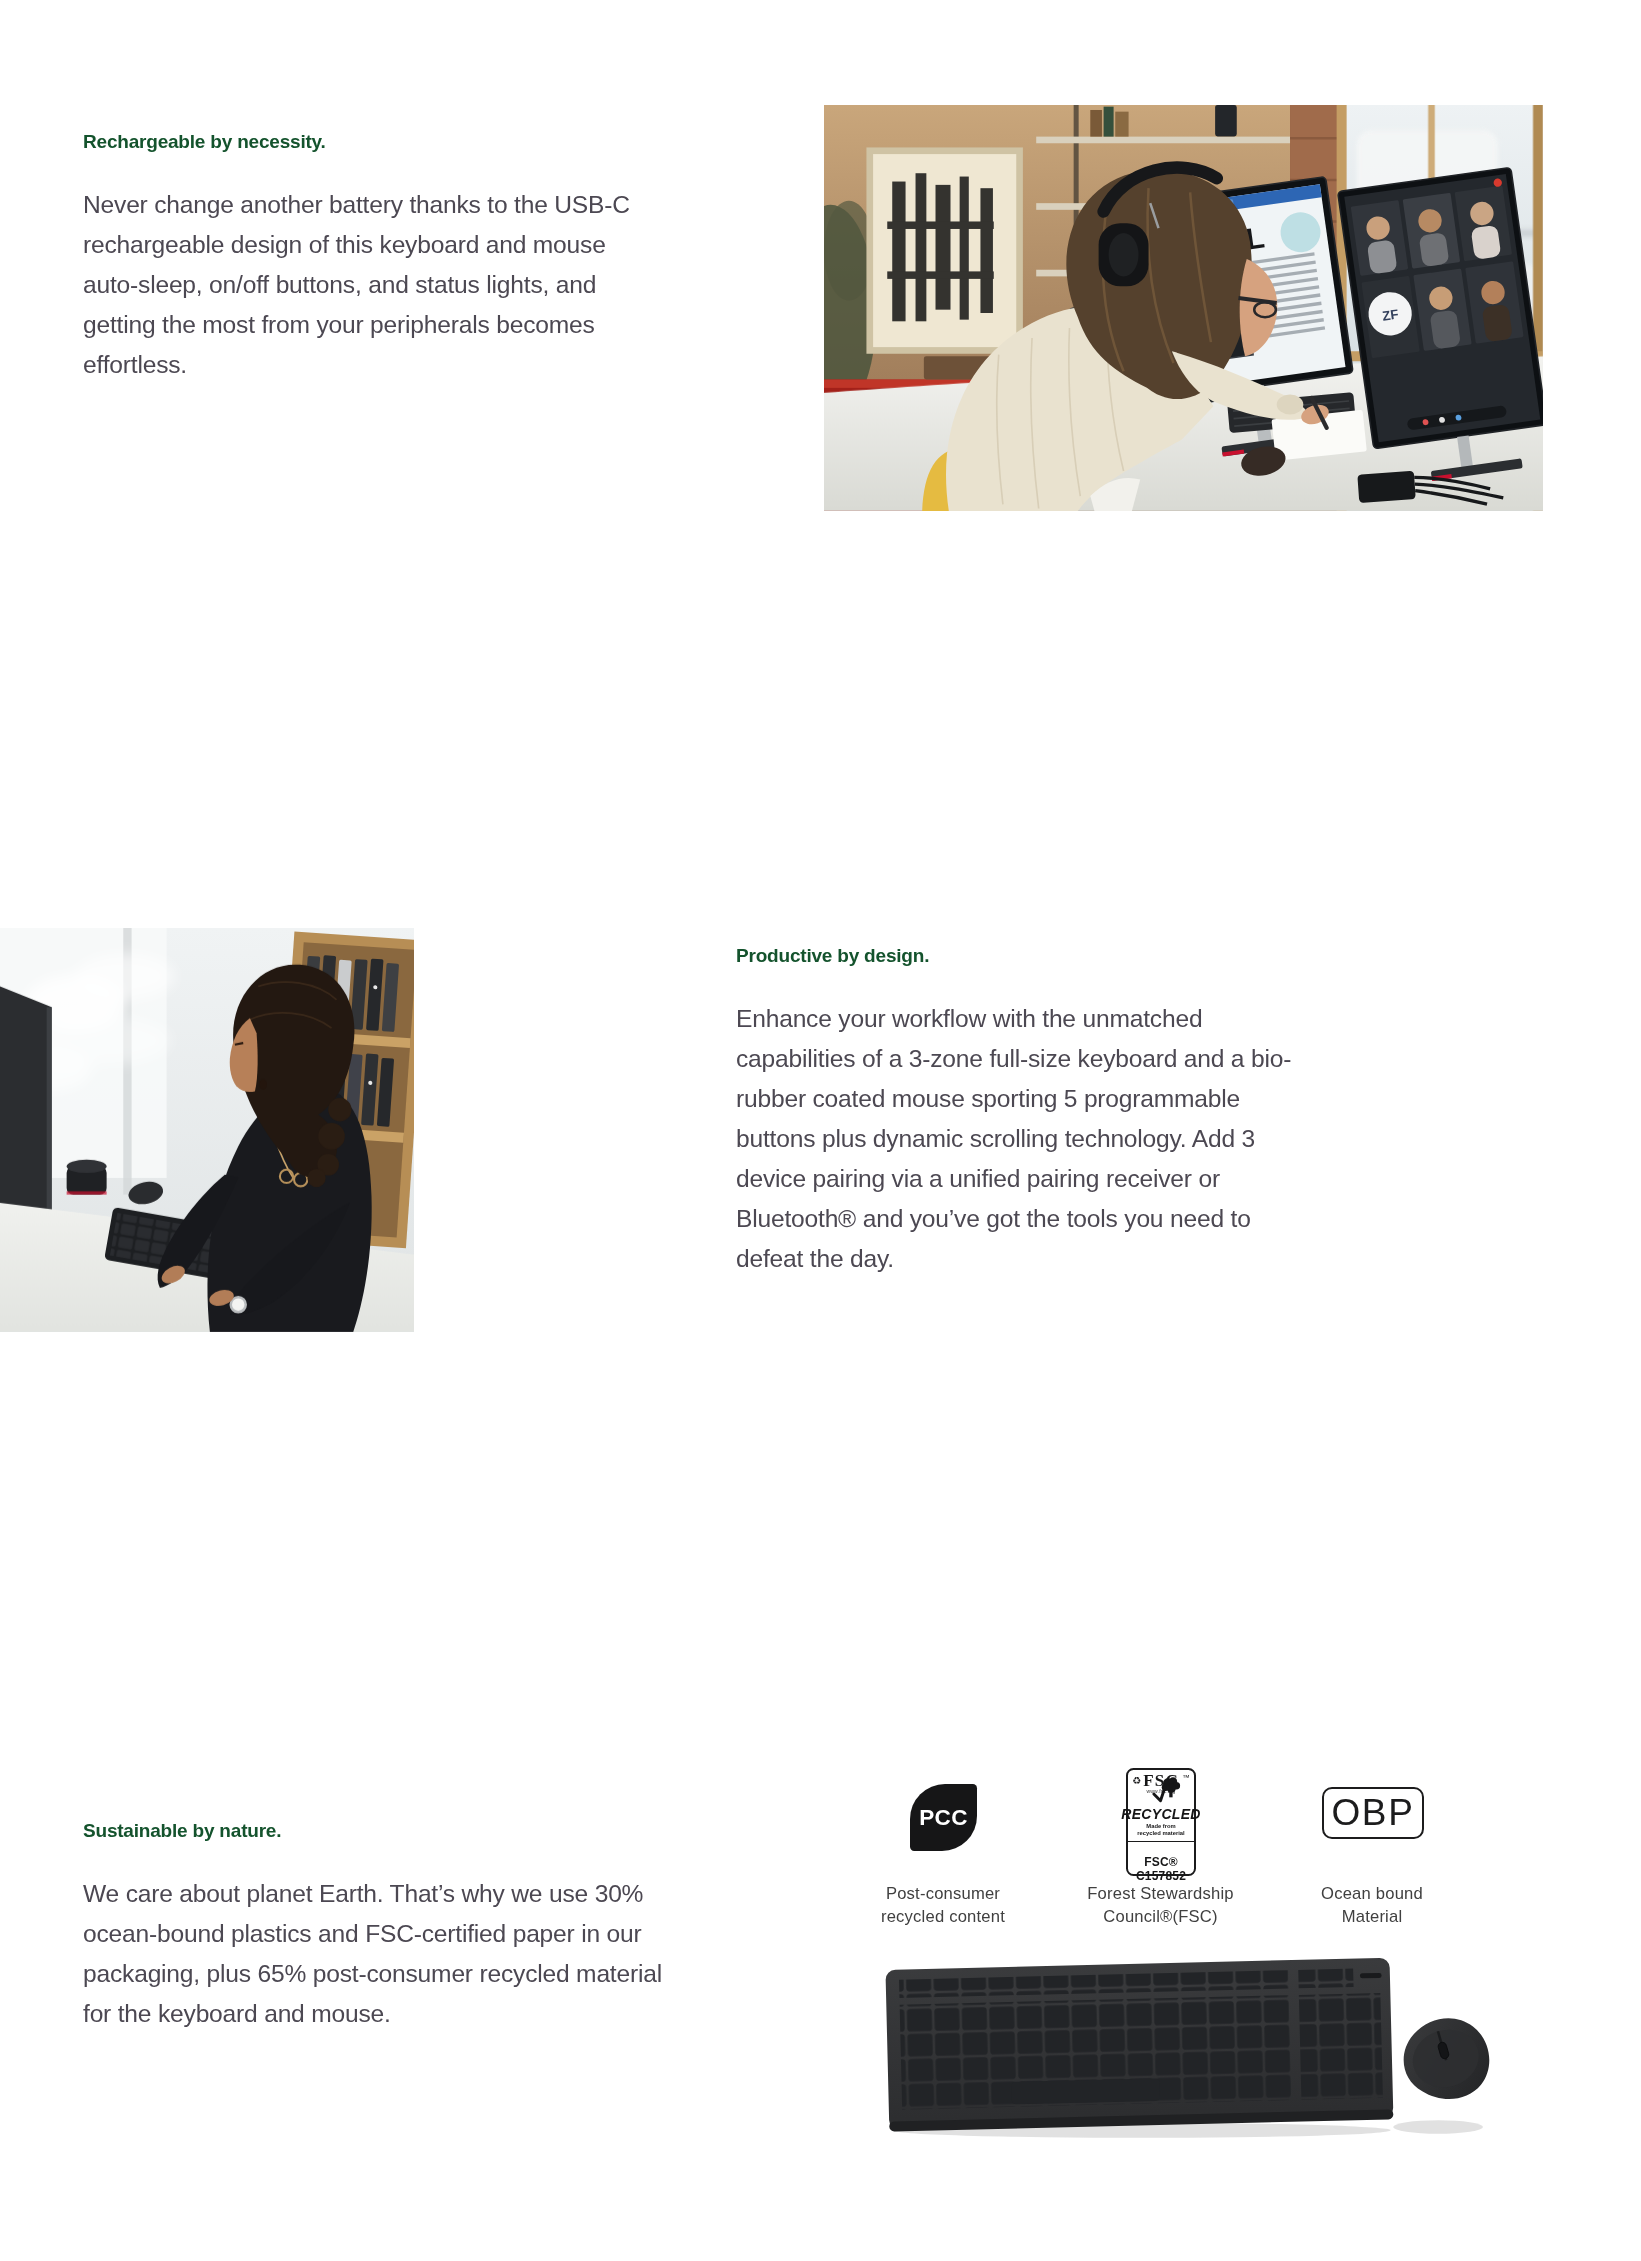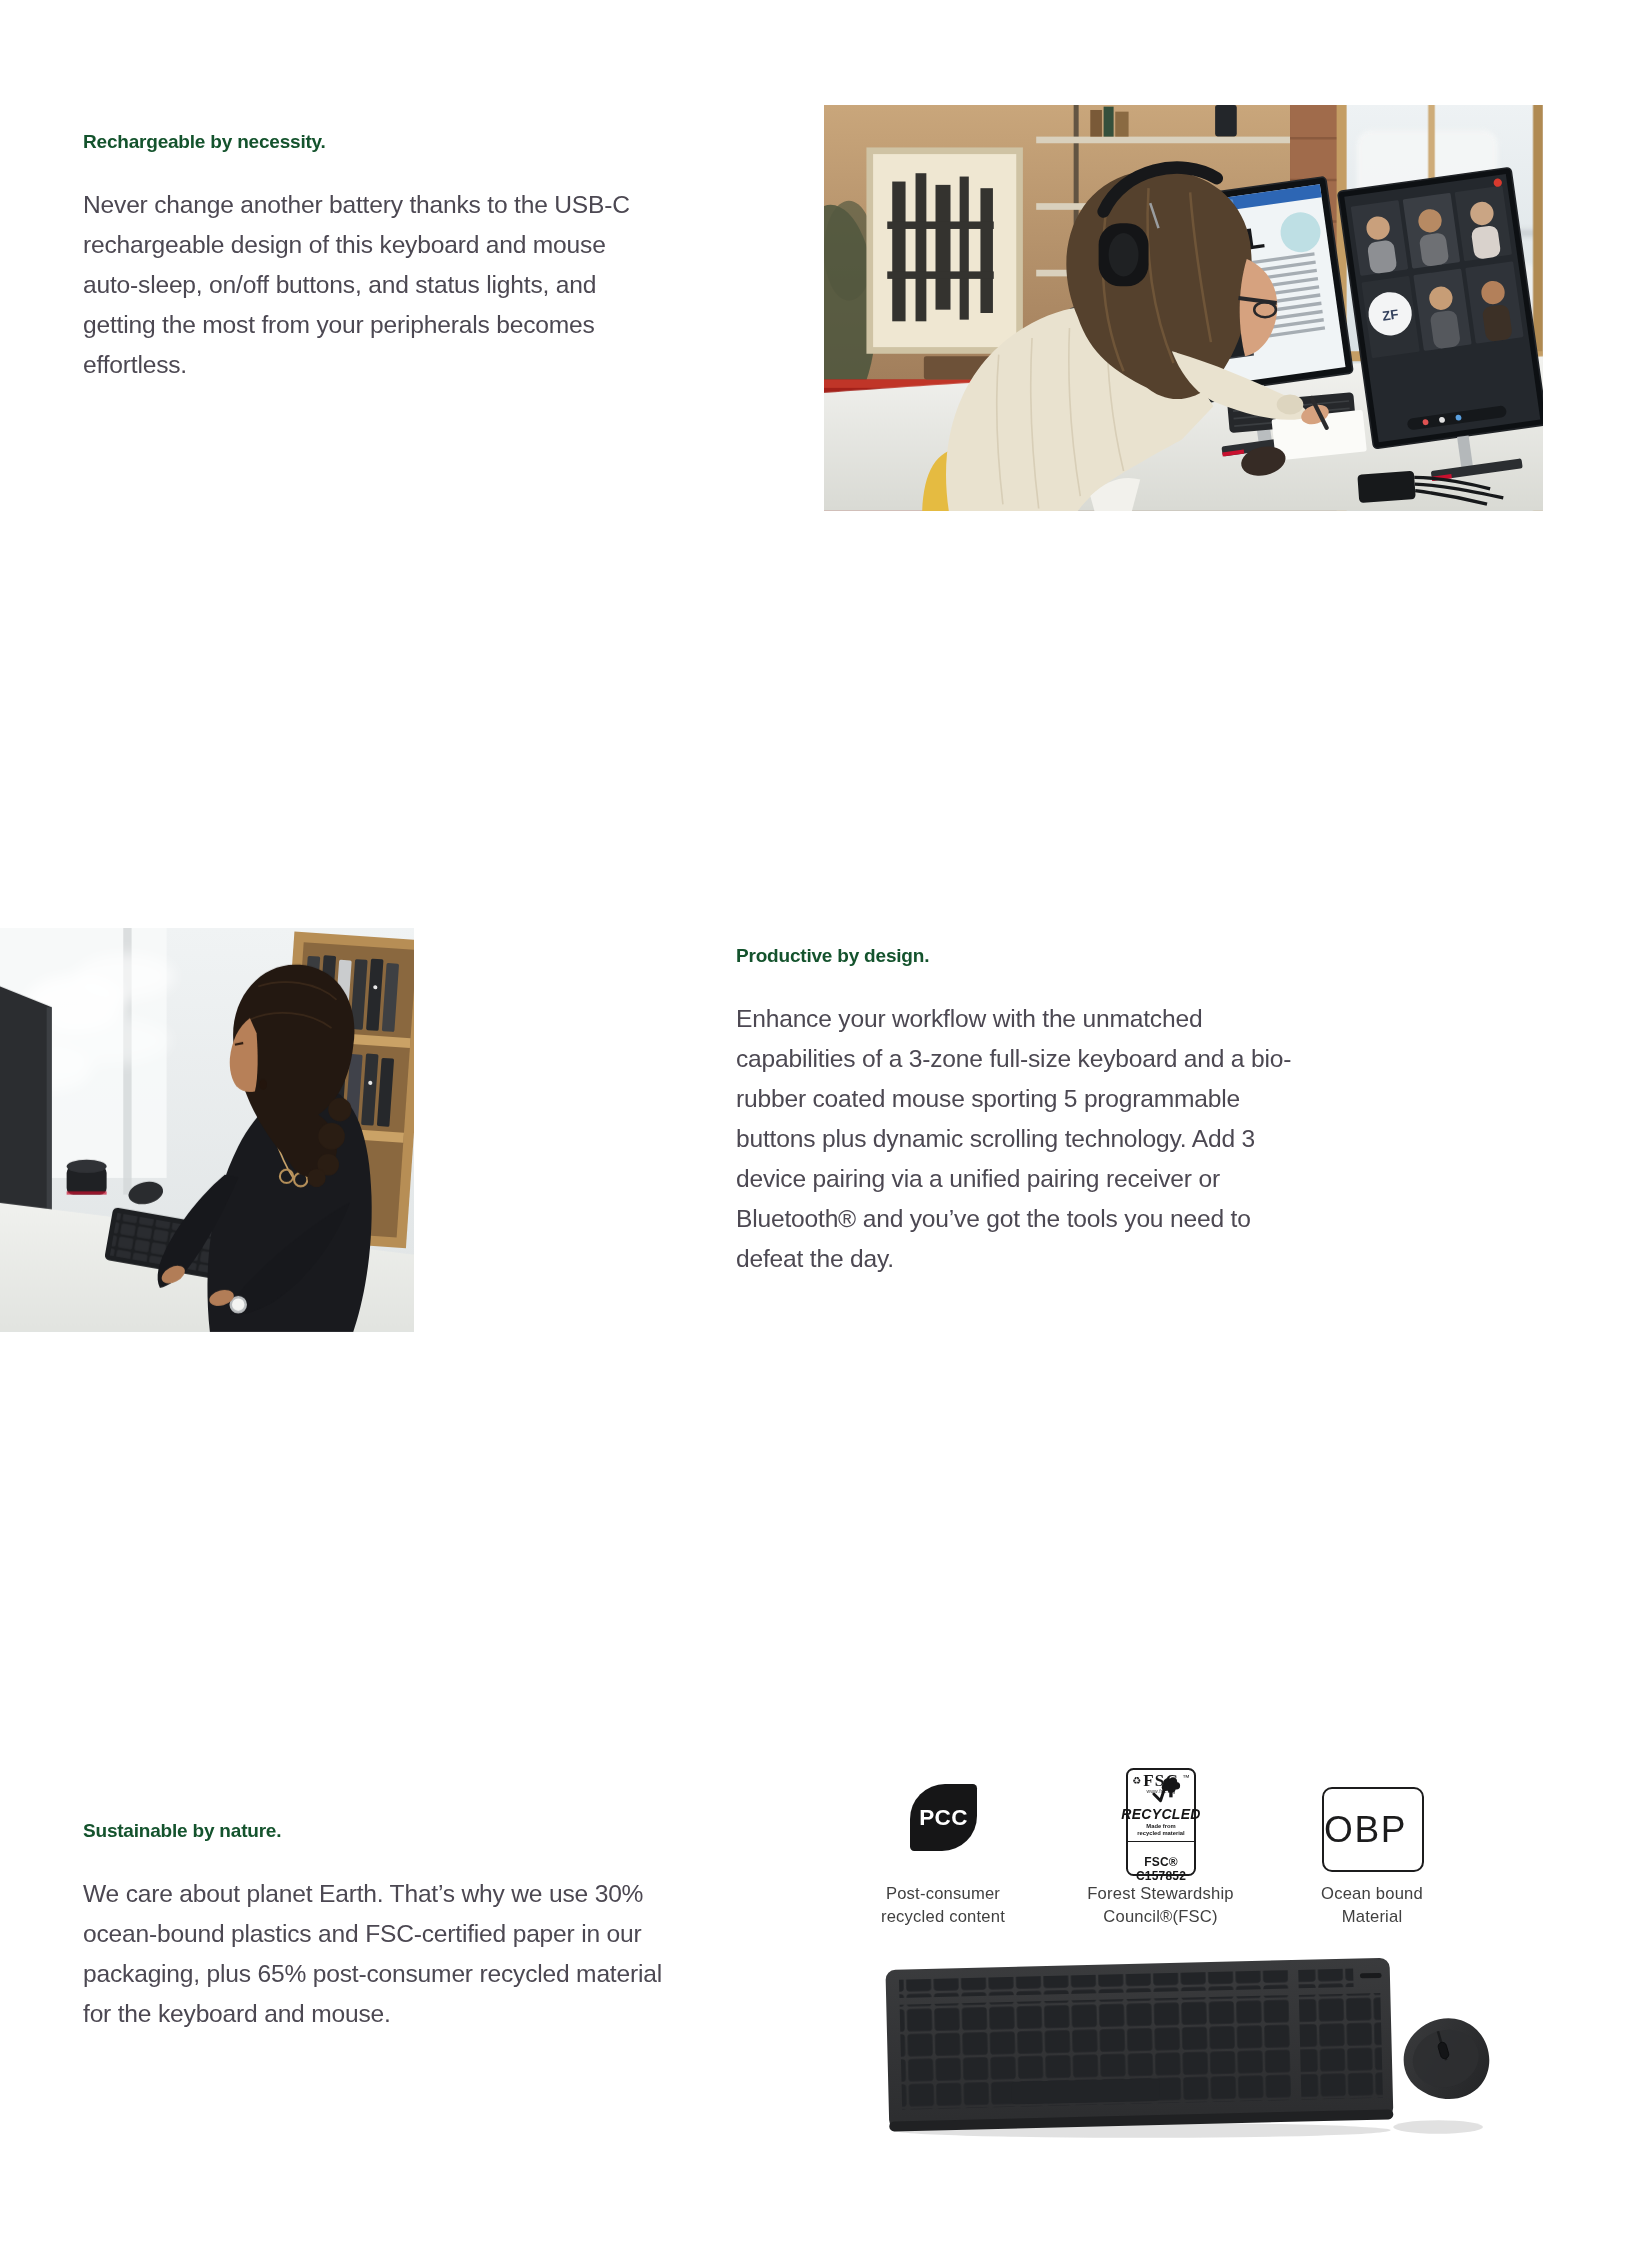--- a/index.html
+++ b/index.html
@@ -30,22 +30,22 @@
   .fsc-recycle{position:absolute;left:4.2px;top:3.3px;font-size:10px;line-height:10px;color:#161617;}
   .fsc-tm{position:absolute;right:4.2px;top:0.8px;font-size:7.5px;color:#161617;}
   .fsc-tree{position:absolute;left:20px;top:1.7px;}
   .fsc-name{font-family:"Liberation Serif",serif;font-weight:bold;font-size:17px;
       letter-spacing:1.2px;line-height:15px;text-align:center;}
   .fsc-url{font-size:5px;color:#3a3a3a;letter-spacing:0.2px;line-height:6.7px;}
   .fsc-recycled{font-size:14px;font-weight:bold;letter-spacing:0.3px;margin-top:15px;line-height:10px;font-style:italic;}
   .fsc-made{font-size:5.8px;font-weight:bold;line-height:7px;text-align:center;margin-top:3.3px;}
   .fsc-license{margin-top:4.2px;border-top:1.7px solid #1b1b1c;width:100%;text-align:center;
       font-size:12px;font-weight:bold;padding-top:13px;letter-spacing:0.2px;}
-  .badge-obp{left:1322px;top:1787px;width:102px;height:85px;border:2.5px solid #1c1c1d;
-      border-radius:10px;background:#fff;display:flex;align-items:center;justify-content:flex-start;}
+  .badge-obp{left:1322px;top:1787px;width:102px;height:52px;border:2.5px solid #1c1c1d;
+      border-radius:10px;background:#fff;display:flex;align-items:center;justify-content:center;}
   .badge-obp span{font-size:37px;color:#1c1c1d;letter-spacing:1.7px;font-weight:normal;}
   .badge-caption{position:absolute;text-align:center;font-size:16.6px;line-height:22.5px;
       color:#404040;letter-spacing:0.2px;}
   .caption-pcc{left:835px;top:1883px;width:216px;}
   .caption-fsc{left:1049px;top:1883px;width:223px;}
   .caption-obp{left:1264px;top:1883px;width:216px;}
 
   .product-shot{position:absolute;left:879px;top:1952px;width:619px;height:200px;margin:0;}
   .product-shot svg{display:block;width:100%;height:100%;}
 </style>

